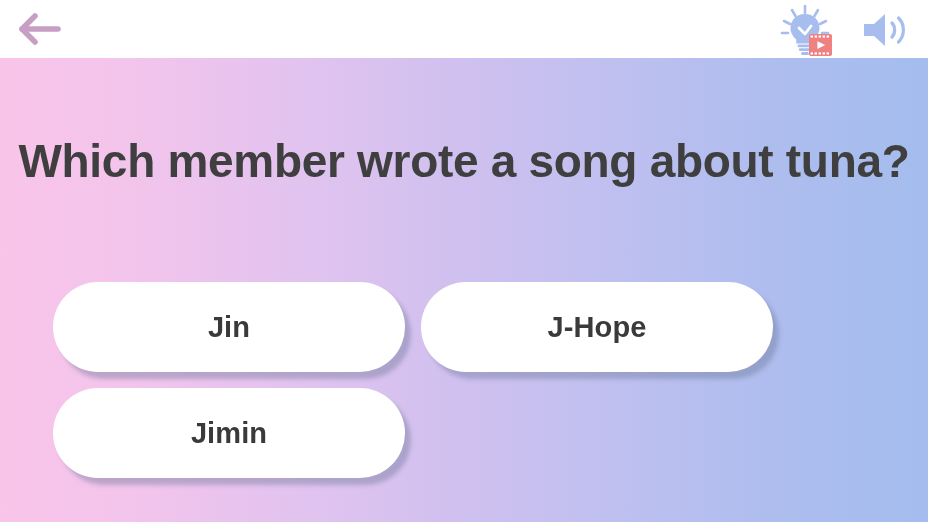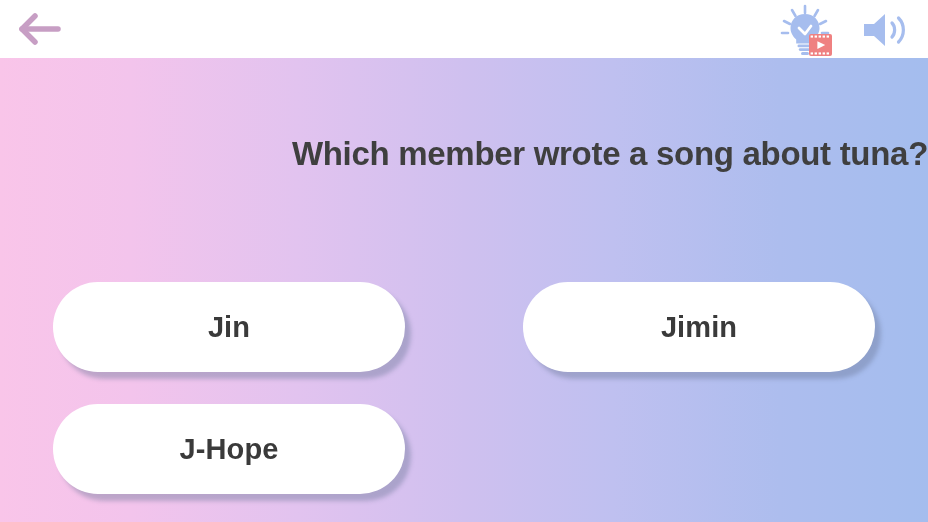--- a/index.html
+++ b/index.html
@@ -93,40 +93,41 @@
       #a4bdee 100%
     );
     overflow: hidden;
   }
 
   .question {
     position: absolute;
     left: 0;
     right: 0;
     top: 78px;
-    text-align: right;
-    font-size: 33px;
+    text-align: center;
+    font-size: 46px;
     font-weight: bold;
     color: #3f3f3f;
     letter-spacing: -0.3px;
     line-height: 1.1;
     white-space: nowrap;
   }
 
   
   .answers {
     position: absolute;
     left: 53px;
     top: 224px;
     width: 822px;
     display: grid;
     grid-template-columns: 352px 352px;
     grid-template-rows: 90px 90px;
     column-gap: 118px;
     row-gap: 32px;
+    gap: 16px;
   }
 
   .answer-btn {
     background: #ffffff;
     border: none;
     border-radius: 46px;
     box-shadow: 6px 7px 4px rgba(105, 118, 150, 0.40);
     font-family: "Liberation Sans", sans-serif;
     font-size: 29px;
     font-weight: bold;
@@ -204,19 +205,19 @@
 
     </div>
   </div>
 
   <div class="quiz-body">
 
     <div class="question">Which member wrote a song about tuna?</div>
 
     <div class="answers">
       <button class="answer-btn">Jin</button>
+      <button class="answer-btn">J-Hope</button>
       <button class="answer-btn">Jimin</button>
-      <button class="answer-btn">J-Hope</button>
     </div>
 
   </div>
 
 </div>
 
 </body></html>

